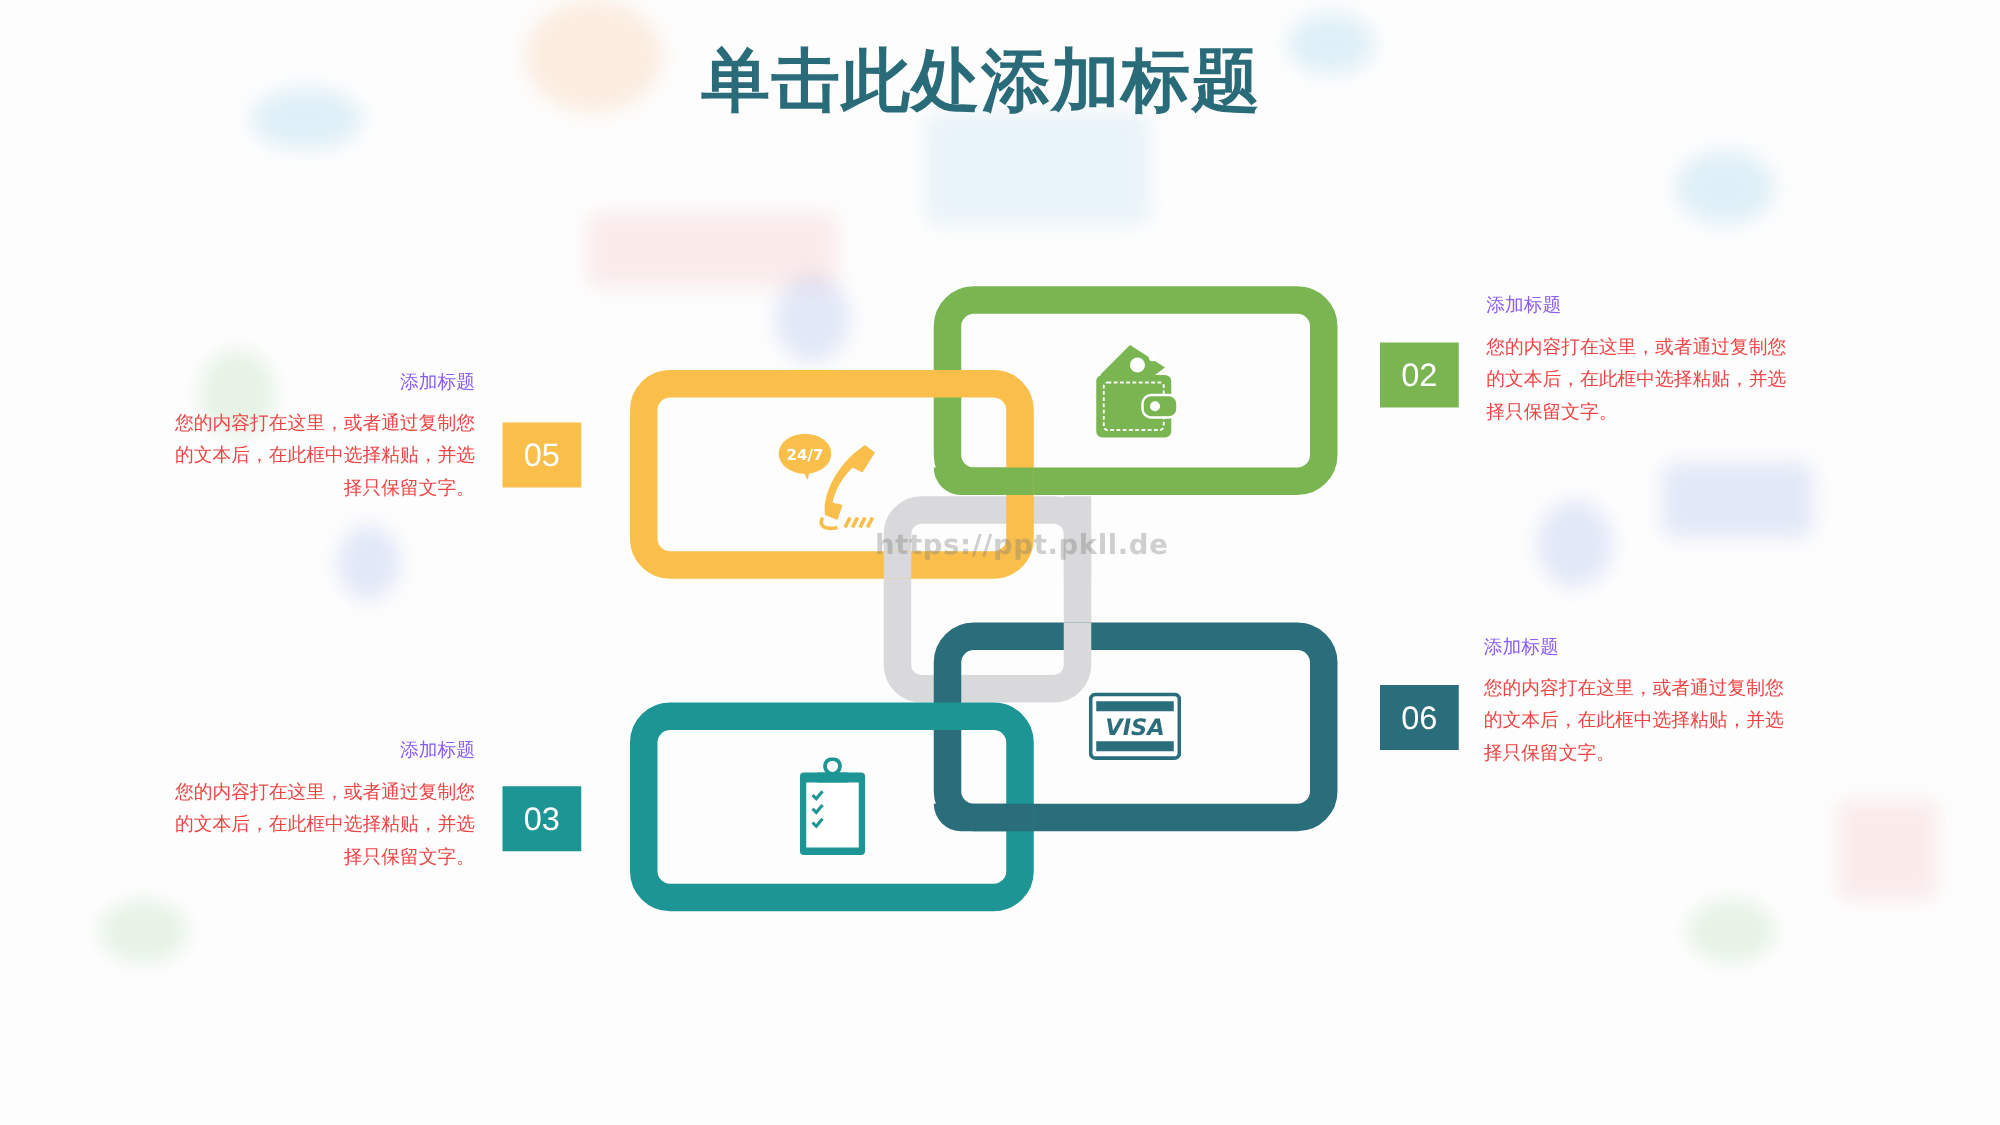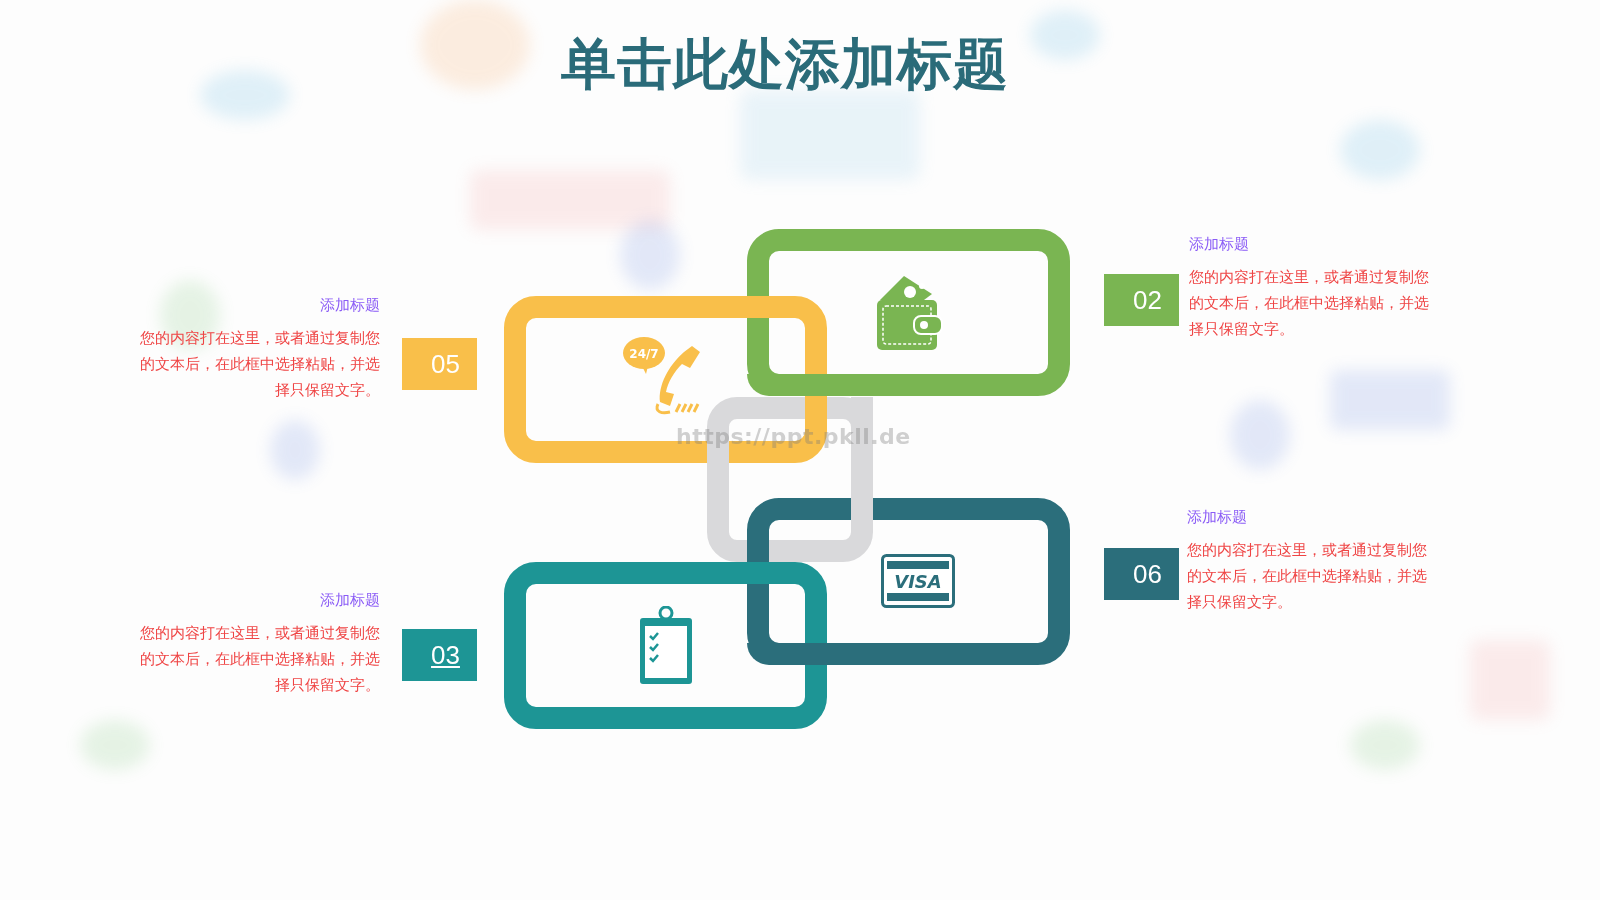--- a/index.html
+++ b/index.html
@@ -14,21 +14,21 @@
     font-size:55px; font-weight:bold; color:#2a6b79; letter-spacing:1px;
   }
   .ring {
     position:absolute; box-sizing:border-box; border-style:solid; border-width:22px;
     border-radius:32px; background:transparent;
   }
   .seg { position:absolute; }
   .badge {
     position:absolute; width:63px; height:52px; color:#fff;
     font-family:"Liberation Sans","DejaVu Sans",sans-serif;
-    font-size:26px; display:flex; align-items:center; justify-content:center;padding-left:12px;
+    font-size:26px; display:flex; align-items:center; justify-content:center;
   }
   .block { position:absolute; width:240px; color:#555; }
   .block .h { font-size:15px; color:#8b5cf6; margin-bottom:10px; }
   .block .p { font-size:15px; line-height:26px; color:#ef4444; }
   .block.right-align { text-align:right; }
   .block.left-align { text-align:left; }
   .watermark {
     position:absolute; left:676px; top:424px; font-size:22px; font-weight:bold;
     color:rgba(120,120,120,0.35); font-family:"DejaVu Sans",sans-serif; letter-spacing:0.5px;
   }
@@ -66,23 +66,23 @@
 <div class="seg" style="left:851px;top:397px;width:22px;height:66px;background:#d9d9db;z-index:1;"></div>
 
 <div class="ring" style="left:747px;top:498px;width:323px;height:167px;border-color:#2b6e7b;z-index:2;"></div>
 
 <div class="seg" style="left:851px;top:498px;width:22px;height:22px;background:#d9d9db;z-index:3;"></div>
 
 <div class="ring" style="left:504px;top:562px;width:323px;height:167px;border-color:#1d9595;z-index:3;"></div>
 
 <div class="seg" style="left:747px;top:643px;width:80px;height:22px;background:#2b6e7b;z-index:4;border-bottom-left-radius:32px;"></div>
 
-<div class="watermark" style="z-index:6;">https://ppt.pkll.de</div>
+<div class="watermark" style="z-index:6;margin-left:24px;">https://ppt.pkll.de</div>
 
-<div class="icon" style="left:620px;top:336px;width:90px;height:80px;z-index:5;text-align:center;">
+<div class="icon" style="left:620px;top:346px;width:90px;height:80px;z-index:5;text-align:center;">
   <svg width="90" height="80" viewBox="0 0 90 80">
     <ellipse cx="24" cy="17" rx="21" ry="16" fill="#f9bf4a"></ellipse>
     <polygon points="22,30 28,30 26,38" fill="#f9bf4a"></polygon>
     <text x="24" y="22" font-family="DejaVu Sans, sans-serif" font-size="12" font-weight="bold" fill="#fff" text-anchor="middle">24/7</text>
     <path d="M72 10 L80 16 L70 32 L62 28 C54 36 48 46 46 56 L54 58 L50 70 L40 66 C38 50 48 30 64 16 Z" fill="#f9bf4a"></path>
     <path d="M38 68 C34 76 42 78 50 76" stroke="#f9bf4a" stroke-width="3" fill="none"></path>
     <g stroke="#f9bf4a" stroke-width="3">
       <line x1="56" y1="76" x2="60" y2="68"></line>
         <line x1="62" y1="76" x2="66" y2="68"></line>
       <line x1="68" y1="76" x2="72" y2="68"></line>
@@ -96,21 +96,21 @@
     <polygon points="6,28 30,4 58,22 42,34" fill="#7ab552"></polygon>
     <circle cx="36" cy="20" r="6" fill="#fff"></circle>
     <circle cx="48" cy="14" r="3" fill="#fff"></circle>
     <rect x="3" y="28" width="60" height="50" rx="5" fill="#7ab552"></rect>
     <rect x="9" y="34" width="48" height="38" rx="3" fill="none" stroke="#fff" stroke-width="1.5" stroke-dasharray="3,2"></rect>
     <rect x="40" y="44" width="28" height="18" rx="7" fill="#7ab552" stroke="#fff" stroke-width="2"></rect>
     <circle cx="50" cy="53" r="4" fill="#fff"></circle>
   </svg>
 </div>
 
-<div class="icon" style="left:871px;top:554px;width:94px;height:54px;z-index:5;text-align:center;">
+<div class="icon" style="left:871px;top:554px;width:94px;height:54px;z-index:5;">
   <svg width="74" height="54" viewBox="0 0 74 54">
     <rect x="1.5" y="1.5" width="71" height="51" rx="4" fill="#fff" stroke="#2b6e7b" stroke-width="3"></rect>
     <rect x="6" y="7" width="62" height="8" fill="#2b6e7b"></rect>
     <rect x="6" y="39" width="62" height="8" fill="#2b6e7b"></rect>
     <text x="37" y="34" font-family="DejaVu Sans, sans-serif" font-size="18" font-weight="bold" font-style="italic" fill="#2b6e7b" text-anchor="middle">VISA</text>
   </svg>
 </div>
 
 <div class="icon" style="left:638px;top:606px;width:56px;height:80px;z-index:5;">
   <svg width="56" height="80" viewBox="0 0 56 80">
@@ -121,21 +121,21 @@
     <g stroke="#1d9595" stroke-width="2.5" fill="none">
       <polyline points="12,30 15,33 20,27"></polyline>
       <polyline points="12,41 15,44 20,38"></polyline>
       <polyline points="12,52 15,55 20,49"></polyline>
     </g>
   </svg>
 </div>
 
 <div class="badge" style="left:402px;top:338px;background:#f9bf4a;">05</div>
 <div class="badge" style="left:1104px;top:274px;background:#7ab552;">02</div>
-<div class="badge" style="left:402px;top:629px;background:#1d9595;text-decoration:underline;">03</div>
+<div class="badge" style="left:402px;top:629px;background:#1d9595;">03</div>
 <div class="badge" style="left:1104px;top:548px;background:#2b6e7b;">06</div>
 
 <div class="block right-align" style="left:140px;top:296px;">
   <div class="h">添加标题</div>
   <div class="p">您的内容打在这里，或者通过复制您的文本后，在此框中选择粘贴，并选择只保留文字。</div>
 </div>
 <div class="block left-align" style="left:1189px;top:235px;">
   <div class="h">添加标题</div>
   <div class="p">您的内容打在这里，或者通过复制您的文本后，在此框中选择粘贴，并选择只保留文字。</div>
 </div>

